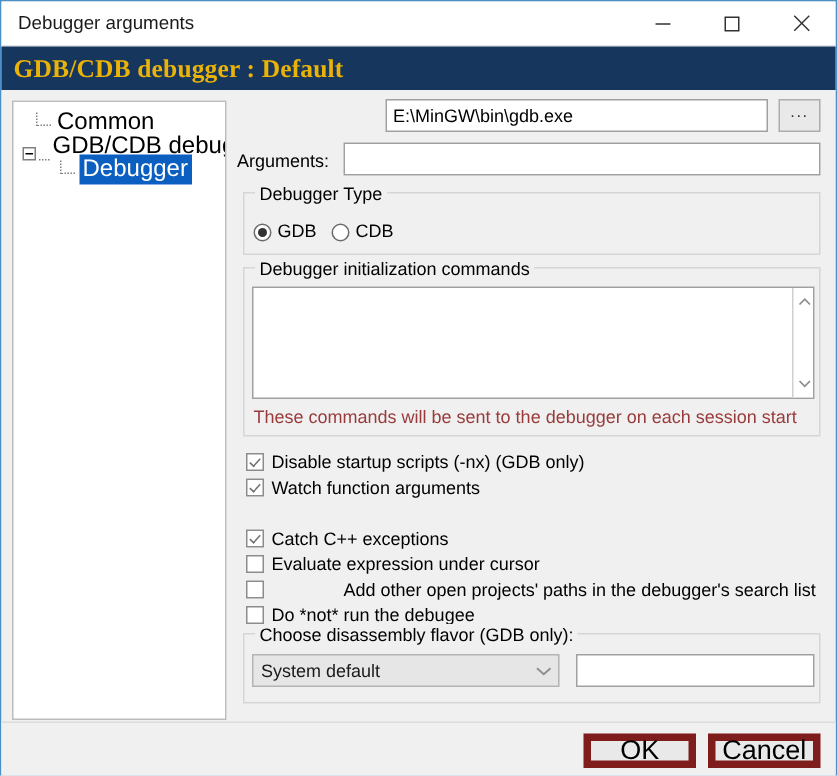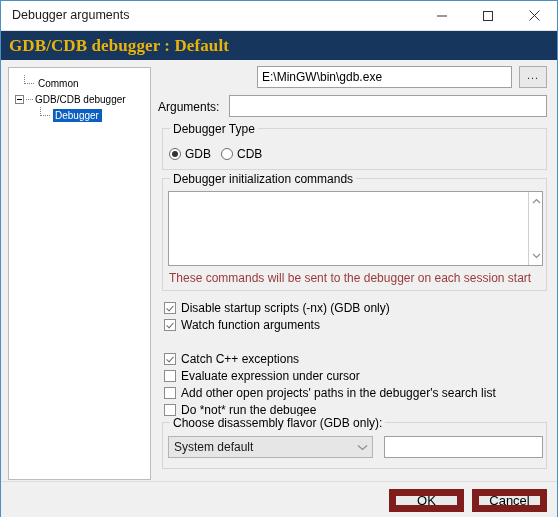--- a/index.html
+++ b/index.html
@@ -94,23 +94,23 @@
     height: 413px;
     background: #ffffff;
     border: 1px solid #bcbcbc;
     box-sizing: border-box;
     overflow: hidden;
   }
   .tree-row {
     position: absolute;
     height: 16px;
     display: flex;
-    align-items: center;
-    white-space: nowrap;
-    font-size: 10px;
+    align-items: flex-end;
+    white-space: nowrap;
+    font-size: 16px;
   }
   .tree-row-common   { left: 14px; top: 7px; }
   .tree-row-gdb      { left: 6px;  top: 23px; }
   .tree-row-default  { left: 30px; top: 39px; }
 
   .tree-dots {
     display: inline-block;
     width: 14px;
     height: 16px;
     position: relative;
@@ -221,21 +221,21 @@
     padding: 0 3px;
     font-size: 12px;
     color: #000000;
     white-space: nowrap;
   }
 
   
   .radio-item {
     position: absolute;
     display: flex;
-    align-items: center;
+    align-items: flex-end;
     white-space: nowrap;
     font-size: 12px;
   }
   .radio-mark {
     width: 12px;
     height: 12px;
     border: 1px solid #6b6b6b;
     border-radius: 50%;
     background: #ffffff;
     box-sizing: border-box;
@@ -347,24 +347,24 @@
     background: #f0f0f0;
     border-top: 1px solid #dcdcdc;
     box-sizing: border-box;
   }
   .dlg-btn {
     position: absolute;
     top: 7px;
     width: 75px;
     height: 23px;
     background: #e9e9e9;
-    border: 7px solid #7f1d1d;
+    border: 5px solid #7f1d1d;
     box-sizing: border-box;
     font-family: "Liberation Sans", sans-serif;
-    font-size: 13px;
+    font-size: 18px;
     color: #000000;
     display: flex;
     align-items: center;
     justify-content: center;
   }
   .btn-ok { right: 93px; }
   .btn-cancel { right: 10px; }
 </style>
 </head>
 <body>
@@ -473,21 +473,21 @@
           <span>Watch function arguments</span>
         </div>
         <div class="check-item" style="top:51px;">
           <span class="check-mark checked"></span>
           <span>Catch C++ exceptions</span>
         </div>
         <div class="check-item" style="top:68px;">
           <span class="check-mark"></span>
           <span>Evaluate expression under cursor</span>
         </div>
-        <div class="check-item" style="top:85px;">
+        <div class="check-item" style="top:85px;gap:48px;">
           <span class="check-mark"></span>
           <span>Add other open projects' paths in the debugger's search list</span>
         </div>
         <div class="check-item" style="top:102px;">
           <span class="check-mark"></span>
           <span>Do *not* run the debugee</span>
         </div>
       </div>
 
       <div class="groupbox" style="left:4px; top:362px; width:385px; height:47px;">

